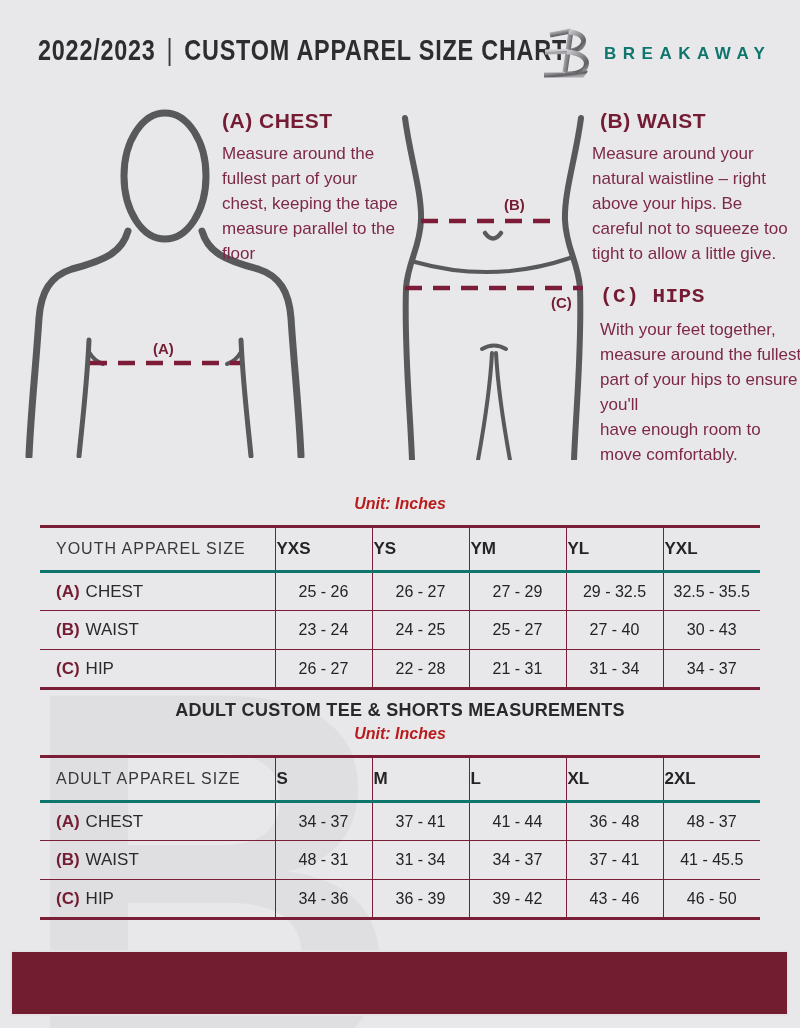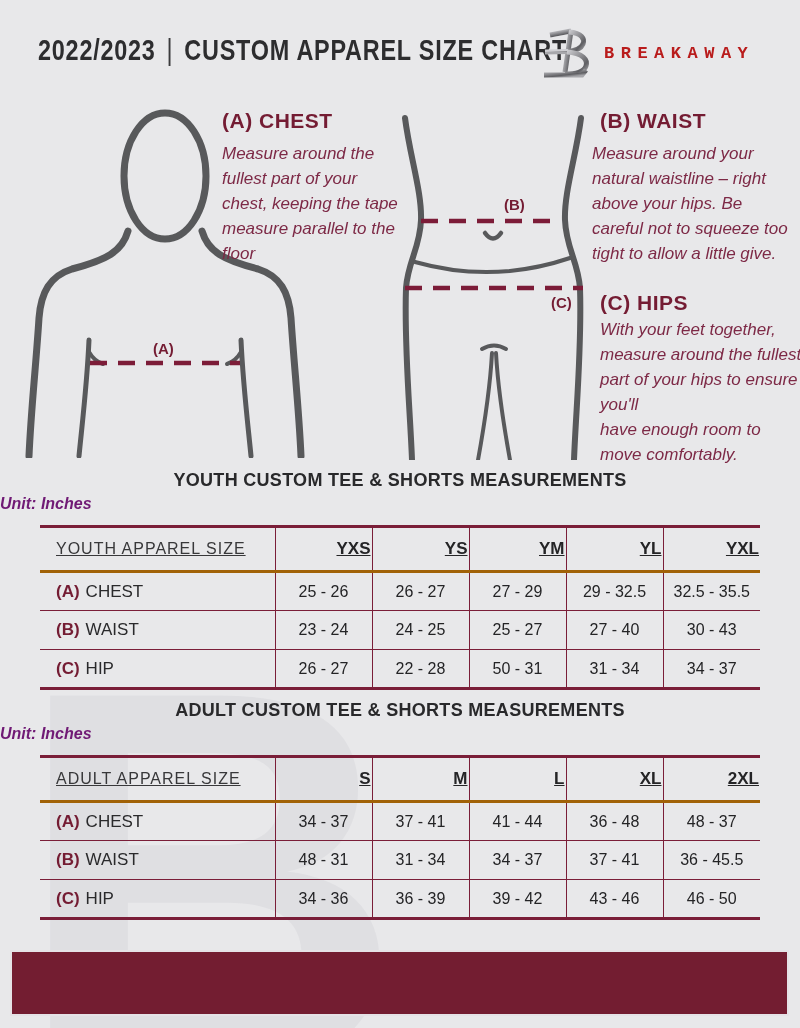--- a/index.html
+++ b/index.html
@@ -10,69 +10,69 @@
   
   .main-title{
     position:absolute;left:38px;top:33px;white-space:nowrap;
     font-size:30px;font-weight:700;color:#2d2d2f;letter-spacing:1px;
     transform:scaleX(.78);transform-origin:0 0;z-index:3;
   }
   .main-title .pipe{font-weight:300;color:#3a3a3c;margin:0 14px;}
   .brand-logo{position:absolute;left:538px;top:22px;z-index:3;}
   .brand-name{
     position:absolute;left:604px;top:44px;font-size:17px;font-weight:700;
-    letter-spacing:6.5px;color:#b91c1c;z-index:3;font-family:Liberation Mono, monospace;
+    letter-spacing:6.5px;color:#0f766e;z-index:3;
   }
   
   .fig{position:absolute;z-index:1;}
   .fig-a{left:18px;top:100px;}
   .fig-b{left:393px;top:112px;}
   .marker-label{
     position:absolute;font-size:15px;font-weight:800;color:#741c33;z-index:2;
   }
   .guide-head{
     position:absolute;font-size:21px;font-weight:800;color:#741c33;
     letter-spacing:.5px;z-index:2;
   }
   .guide-text{
-    position:absolute;font-size:17px;font-style:italic;font-weight:500;
+    position:absolute;font-size:17px;font-weight:500;
     color:#7d2946;line-height:25px;z-index:2;
   }
   .head-a{left:222px;top:109px;} .text-a{left:222px;top:141px;width:185px;}
   .head-b{left:600px;top:109px;} .text-b{left:592px;top:141px;width:198px;}
-  .head-c{left:600px;top:291px;} .text-c{left:600px;top:317px;width:205px;white-space:pre-line;}
+  .head-c{left:600px;top:285px;font-family:Liberation Mono, monospace;} .text-c{left:600px;top:317px;width:205px;white-space:pre-line;}
   .lab-a{left:153px;top:340px;} .lab-b{left:504px;top:196px;} .lab-c{left:551px;top:294px;}
   
   .sec-title{
     position:absolute;left:0;width:800px;text-align:center;z-index:2;
     font-size:18px;font-weight:700;color:#29292b;letter-spacing:.3px;
   }
   .sec-unit{
-    position:absolute;left:0;width:800px;z-index:2;
-    font-size:16px;font-style:italic;font-weight:600;color:#701a75;
+    position:absolute;left:0;width:800px;text-align:center;z-index:2;
+    font-size:16px;font-style:italic;font-weight:600;color:#b91c1c;
   }
   .yt-title{top:470px;} .yt-unit{top:495px;}
   .ad-title{top:700px;} .ad-unit{top:725px;}
   
   table.size{
     position:absolute;left:40px;border-collapse:collapse;table-layout:fixed;
     width:720px;z-index:2;background:transparent;
   }
   .yt-table{top:525px;} .ad-table{top:755px;}
   table.size{border-top:3px solid #7a1e38;border-bottom:3px solid #7a1e38;}
   table.size thead tr{height:45px;}
   table.size tbody tr{height:39px;}
-  table.size thead th{border-bottom:3px solid #a16207;text-decoration:underline;}
+  table.size thead th{border-bottom:3px solid #0f766e;}
   table.size tbody td{border-top:1.5px solid #7a1e38;}
   table.size th + th, table.size td + td{border-left:1.5px solid #7a1e38;}
   th.label-head{
     text-align:left;padding-left:16px;font-weight:400;font-size:16px;
     letter-spacing:1px;color:#38383a;
   }
-  th.size-head{font-size:17px;font-weight:700;color:#242426;text-align:right;}
+  th.size-head{font-size:17px;font-weight:700;color:#242426;text-align:left;}
   td.rowlabel{text-align:left;padding-left:16px;font-size:17px;color:#2a2a2c;}
   td.rowlabel .mk{color:#741c33;font-weight:800;margin-right:6px;}
   td.val{text-align:center;font-size:16px;color:#242426;}
   
   .watermark{
     position:absolute;left:14px;top:648px;font-size:540px;line-height:.86;
     font-weight:700;color:#d9d9dd;opacity:.55;z-index:0;user-select:none;
   }
   .footer-bar{
     position:absolute;left:10px;top:950px;width:775px;height:62px;
@@ -140,21 +140,20 @@
   <div class="marker-label lab-c">(C)</div>
 
   <div class="guide-head head-a">(A) CHEST</div>
   <div class="guide-text text-a">Measure around the fullest part of your chest, keeping the tape measure parallel to the floor</div>
   <div class="guide-head head-b">(B) WAIST</div>
   <div class="guide-text text-b">Measure around your natural waistline – right above your hips. Be careful not to squeeze too tight to allow a little give.</div>
   <div class="guide-head head-c">(C) HIPS</div>
   <div class="guide-text text-c">With your feet together, measure around the fullest part of your hips to ensure you'll
 have enough room to move comfortably.</div>
 
-  <div class="sec-title yt-title">YOUTH CUSTOM TEE &amp; SHORTS MEASUREMENTS</div>
   <div class="sec-unit yt-unit">Unit: Inches</div>
 
   <table class="size yt-table">
     <colgroup>
         <col style="width:235px">
         <col style="width:97px">
         <col style="width:97px">
         <col style="width:97px">
         <col style="width:97px">
         <col style="width:97px">
@@ -183,21 +182,21 @@
         <td class="val">23 - 24</td>
         <td class="val">24 - 25</td>
         <td class="val">25 - 27</td>
         <td class="val">27 - 40</td>
         <td class="val">30 - 43</td>
       </tr>
       <tr>
         <td class="rowlabel"><span class="mk">(C)</span><span>HIP</span></td>
         <td class="val">26 - 27</td>
         <td class="val">22 - 28</td>
-        <td class="val">50 - 31</td>
+        <td class="val">21 - 31</td>
         <td class="val">31 - 34</td>
         <td class="val">34 - 37</td>
       </tr>
     </tbody>
   </table>
 
   <div class="sec-title ad-title">ADULT CUSTOM TEE &amp; SHORTS MEASUREMENTS</div>
   <div class="sec-unit ad-unit">Unit: Inches</div>
 
   <table class="size ad-table">
@@ -227,21 +226,21 @@
         <td class="val">41 - 44</td>
         <td class="val">36 - 48</td>
         <td class="val">48 - 37</td>
       </tr>
       <tr>
         <td class="rowlabel"><span class="mk">(B)</span><span>WAIST</span></td>
         <td class="val">48 - 31</td>
         <td class="val">31 - 34</td>
         <td class="val">34 - 37</td>
         <td class="val">37 - 41</td>
-        <td class="val">36 - 45.5</td>
+        <td class="val">41 - 45.5</td>
       </tr>
       <tr>
         <td class="rowlabel"><span class="mk">(C)</span><span>HIP</span></td>
         <td class="val">34 - 36</td>
         <td class="val">36 - 39</td>
         <td class="val">39 - 42</td>
         <td class="val">43 - 46</td>
         <td class="val">46 - 50</td>
       </tr>
     </tbody>

